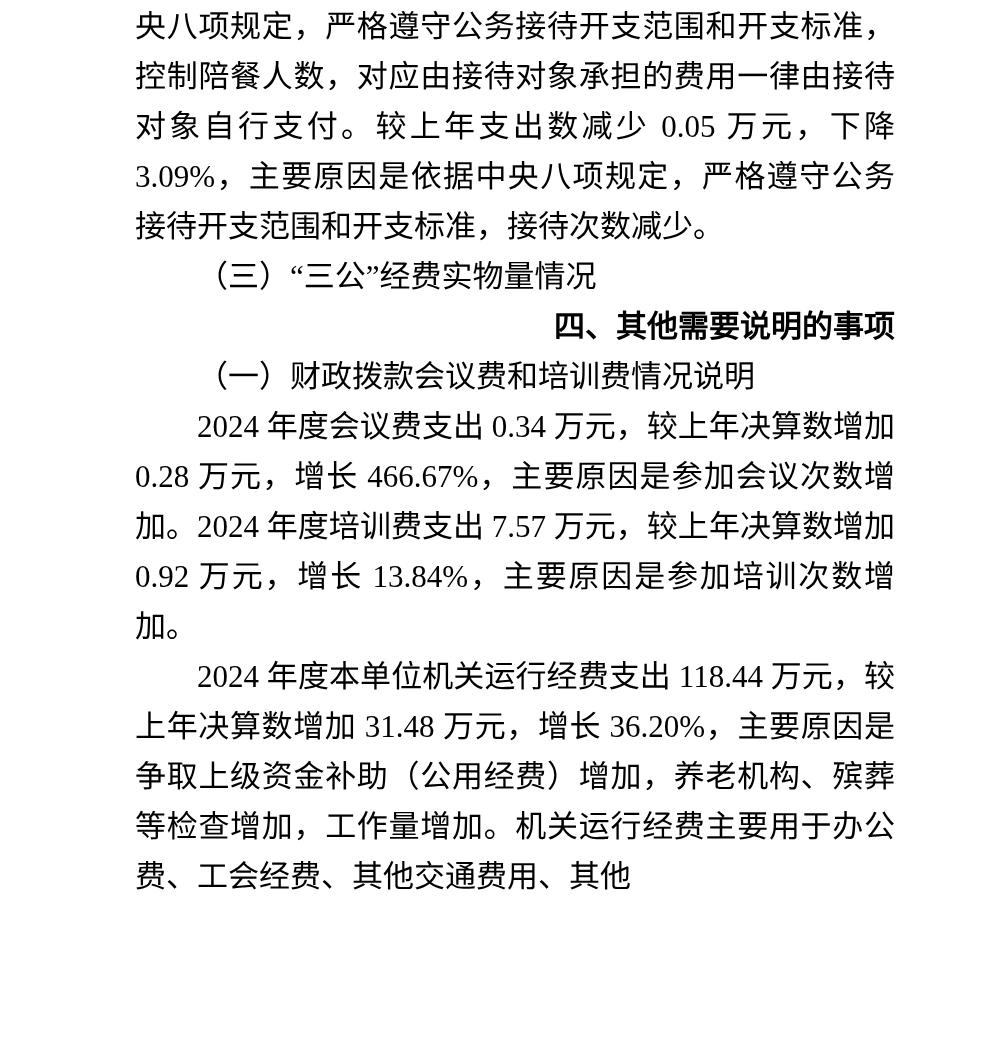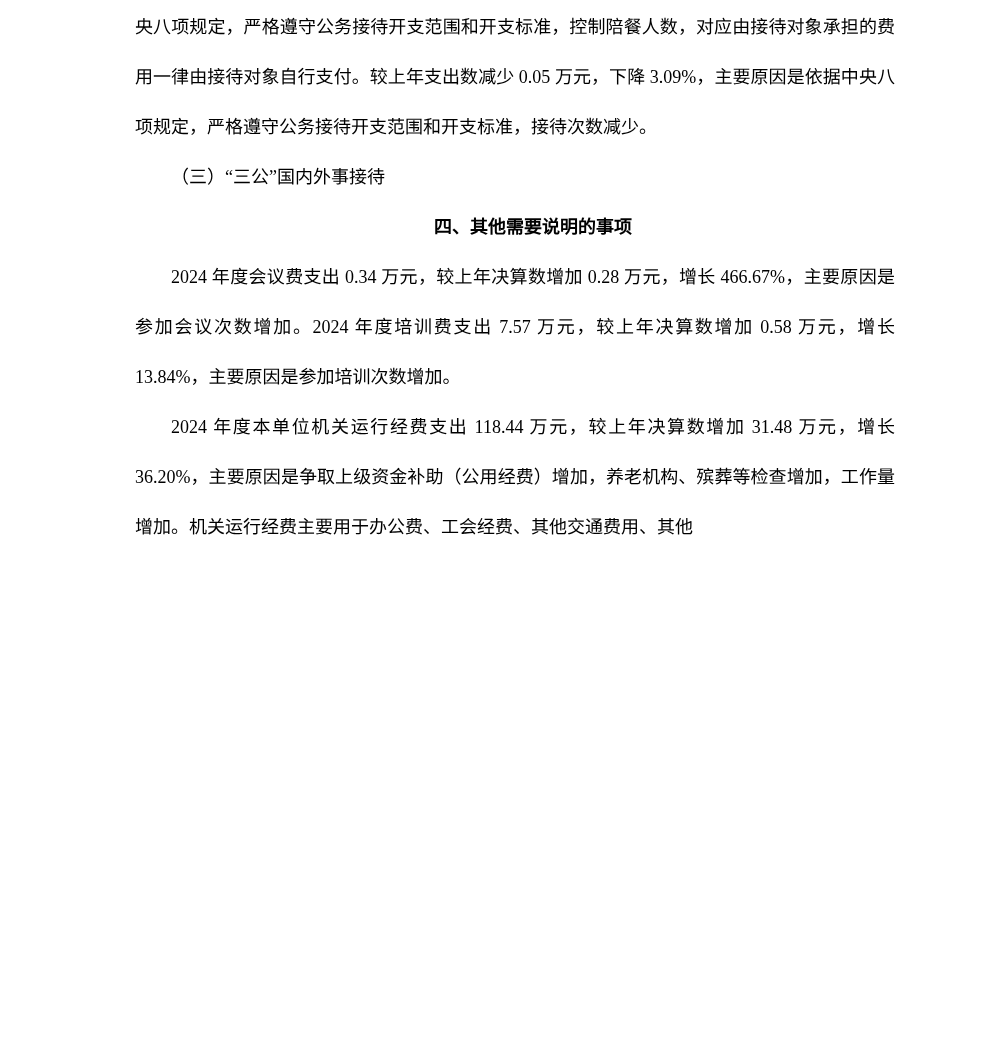--- a/index.html
+++ b/index.html
@@ -10,51 +10,52 @@
   .page {
     position: relative;
     box-sizing: border-box;
     width: 1000px;
     height: 1059px;
     background: #ffffff;
     padding: 2px 105px 0 135px;
     overflow: hidden;
     color: #000000;
     font-family: "Liberation Serif", "DejaVu Serif", serif;
-    font-size: 18px;
+    font-size: 31px;
     line-height: 50px;
     text-align: justify;
   }
   .para {
     margin: 0;
     padding: 0;
     text-indent: 2em;
   }
   .para.cont {
     text-indent: 0;
   }
   .para.section-heading {
     font-family: "Liberation Sans", "DejaVu Sans", sans-serif;
     font-weight: 700;
-    text-align: center;
+    text-align: right;
   }
   .para.sub-heading {
     
     font-weight: 400;
   }
 </style>
 </head>
 <body>
 
 <div class="page">
   <p class="para cont">央八项规定，严格遵守公务接待开支范围和开支标准，控制陪餐人数，对应由接待对象承担的费用一律由接待对象自行支付。较上年支出数减少 0.05 万元，下降 3.09%，主要原因是依据中央八项规定，严格遵守公务接待开支范围和开支标准，接待次数减少。</p>
 
-  <p class="para sub-heading">（三）“三公”国内外事接待</p>
+  <p class="para sub-heading">（三）“三公”经费实物量情况</p>
 
 
   <p class="para section-heading">四、其他需要说明的事项</p>
 
+  <p class="para sub-heading">（一）财政拨款会议费和培训费情况说明</p>
 
-  <p class="para">2024 年度会议费支出 0.34 万元，较上年决算数增加 0.28 万元，增长 466.67%，主要原因是参加会议次数增加。2024 年度培训费支出 7.57 万元，较上年决算数增加 0.58 万元，增长 13.84%，主要原因是参加培训次数增加。</p>
+  <p class="para">2024 年度会议费支出 0.34 万元，较上年决算数增加 0.28 万元，增长 466.67%，主要原因是参加会议次数增加。2024 年度培训费支出 7.57 万元，较上年决算数增加 0.92 万元，增长 13.84%，主要原因是参加培训次数增加。</p>
 
 
   <p class="para">2024 年度本单位机关运行经费支出 118.44 万元，较上年决算数增加 31.48 万元，增长 36.20%，主要原因是争取上级资金补助（公用经费）增加，养老机构、殡葬等检查增加，工作量增加。机关运行经费主要用于办公费、工会经费、其他交通费用、其他</p>
 </div>
 
 </body></html>

